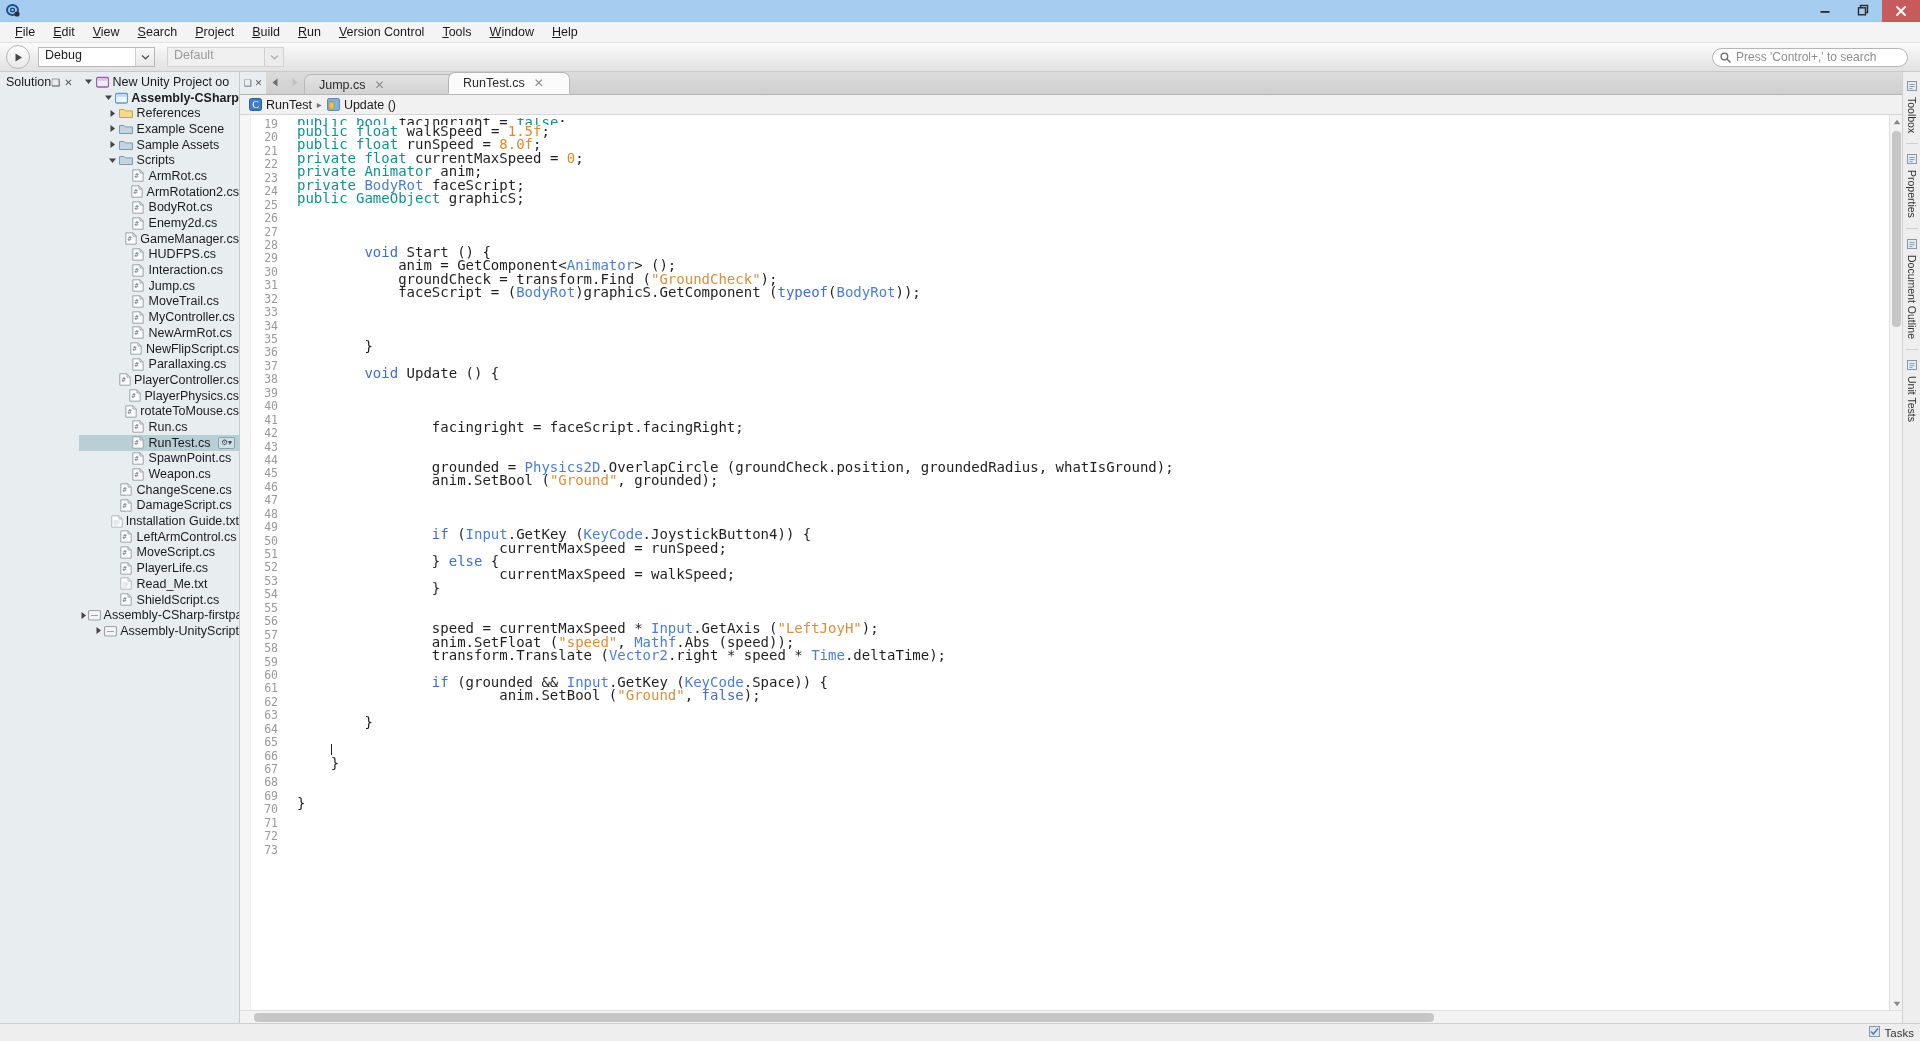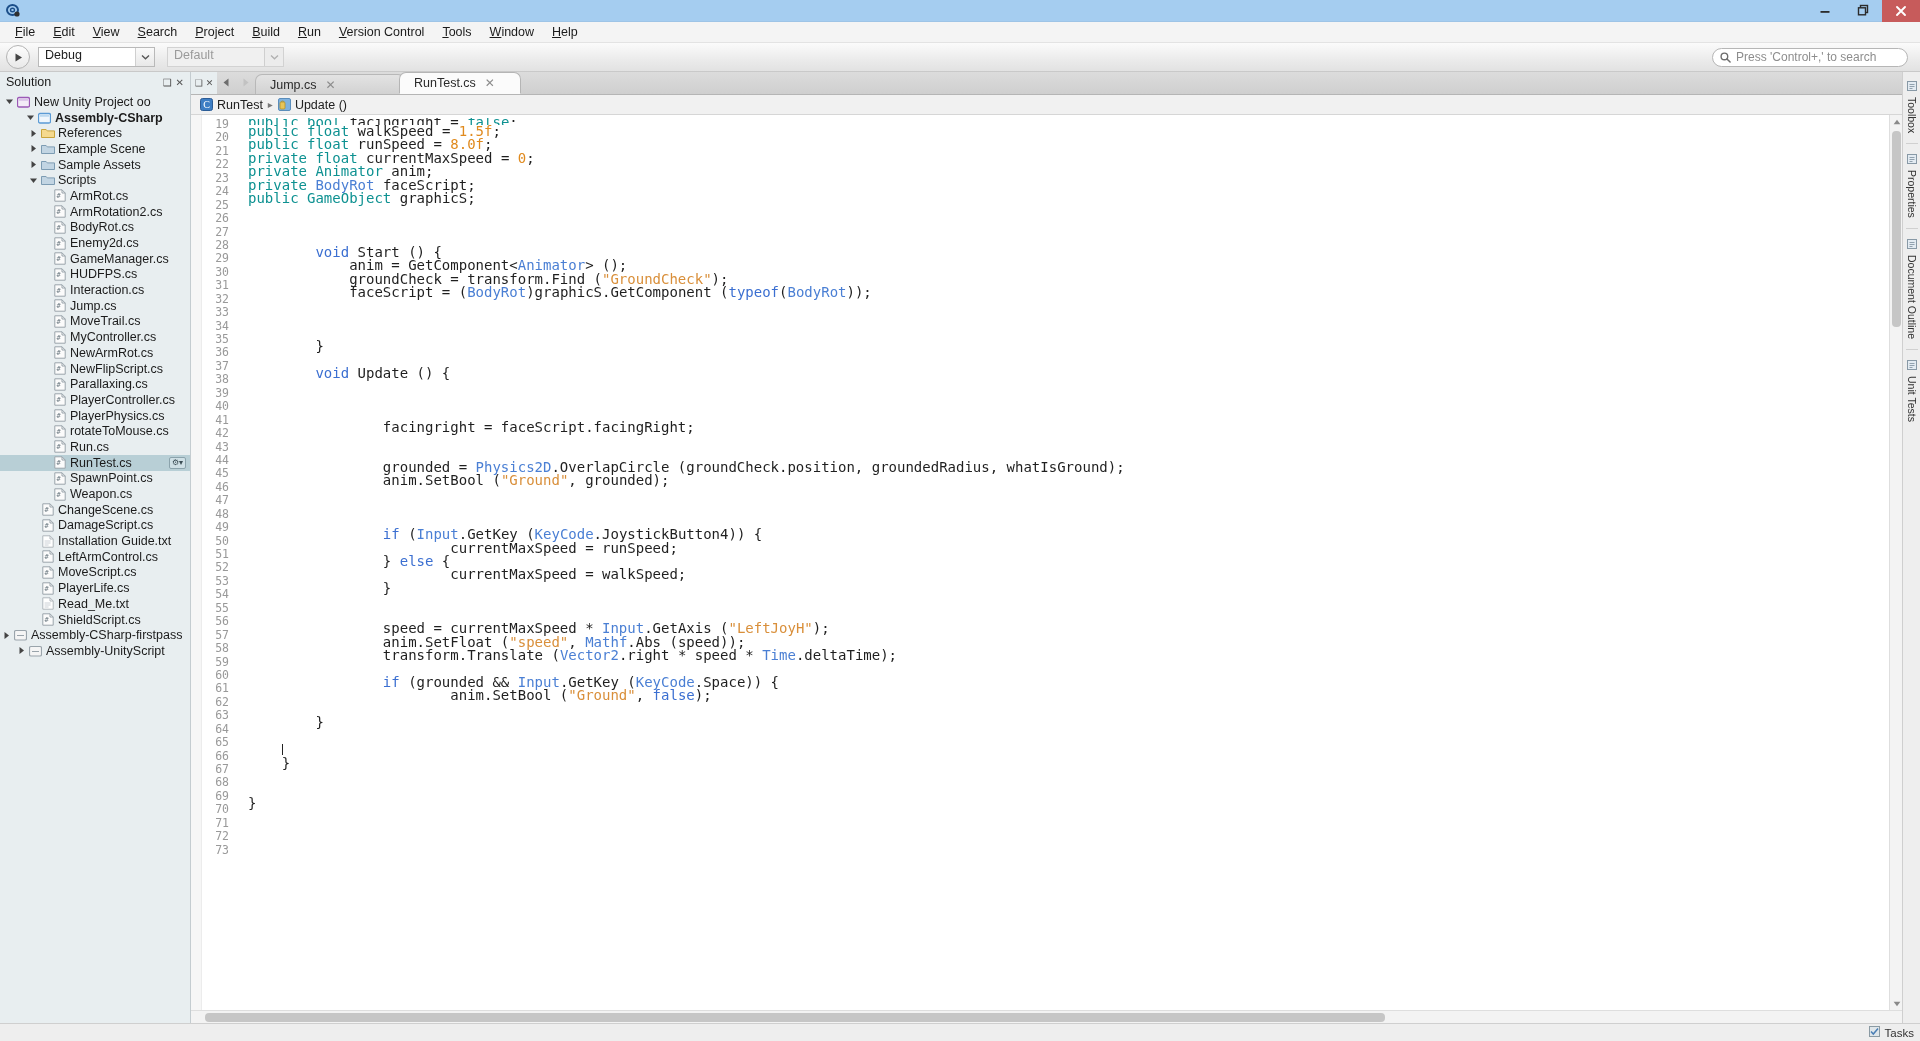--- a/index.html
+++ b/index.html
@@ -71,22 +71,22 @@
     position:absolute; right:12px; width:196px; height:19px;
     border:1px solid #b6b6b6; border-radius:10px; background:#fff;
     display:flex; align-items:center; padding-left:7px; gap:5px;
     font-size:12px; color:#8d8d8d;
   }
 
   
   #main { display:flex; height:calc(1041px - 22px - 21px - 29px - 18px); }
 
   
-  #sidebar { width:191px; background:#e8eef0; border-right:1px solid #c4ccd0;
-             display:flex; flex-direction:column; }
+  #sidebar { width:240px; background:#e8eef0; border-right:1px solid #c4ccd0;
+             display:flex; flex-direction:row; }
   #sidebar-header {
     height:20px; display:flex; align-items:center; padding:0 6px;
     background:#e8eef0; font-size:12.5px; color:#1b1b1b;
   }
   #sidebar-header .pin-icons { margin-left:auto; display:flex; gap:4px; color:#555; font-size:10px;}
   #tree { flex:1; overflow:hidden; padding-top:2px; font-size:12.5px; }
   .node { height:15.7px; display:flex; align-items:center; white-space:nowrap; cursor:default; position:relative;}
   .node.selected { background:#b8cfd6; }
   .arrow { width:13px; display:flex;align-items:center;justify-content:center; }
   .arrow svg { display:block; }

